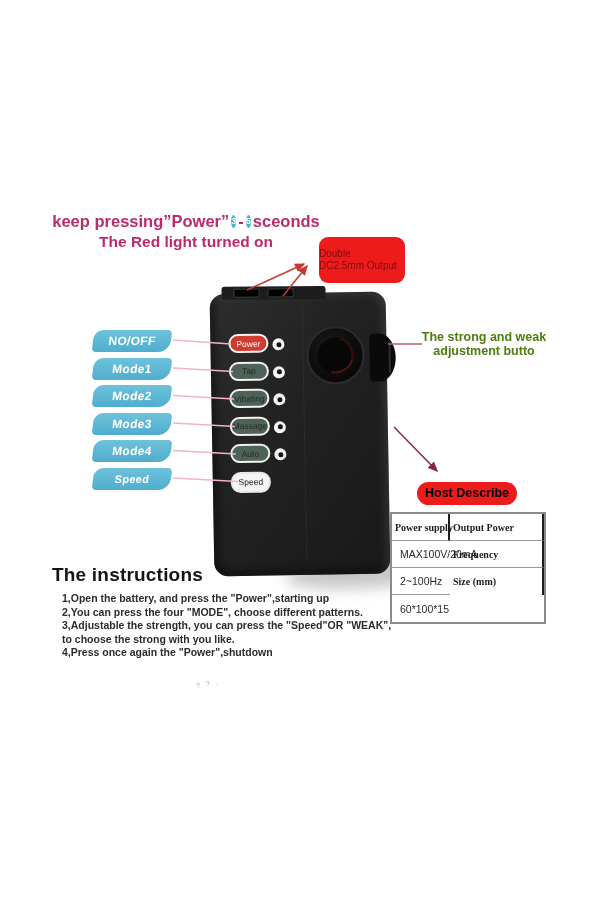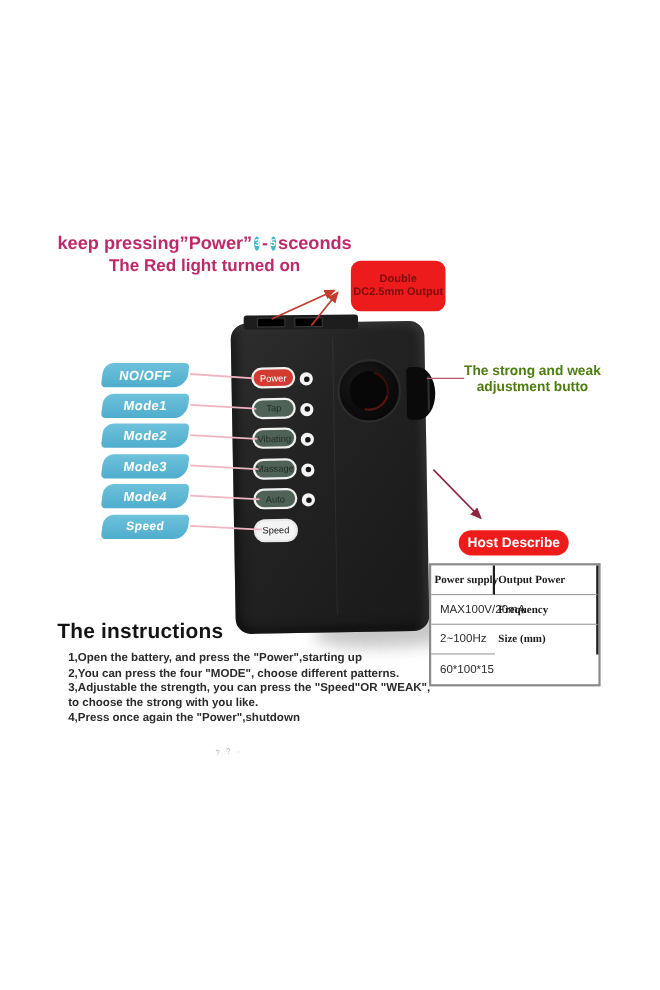--- a/index.html
+++ b/index.html
@@ -8,21 +8,21 @@
 
   
   .top-note{position:absolute;left:55px;top:212px;width:262px;color:#bd2a6a;font-weight:bold;}
   .top-note .l1{display:flex;align-items:center;justify-content:center;gap:2px;font-size:16.5px;white-space:nowrap;}
   .top-note .l2{text-align:center;font-size:15.5px;margin-top:2px;}
   .num-badge{display:inline-block;width:13px;height:13px;border-radius:50%;background:#43b7ca;
              color:#fff;font-size:9px;line-height:13px;text-align:center;font-weight:bold;}
 
   
   .output-label{position:absolute;left:319px;top:237px;width:86px;height:46px;background:#ed1b1b;
-                border-radius:9px;color:#7d0d0d;font-size:10px;font-weight:bold;text-align:center;
+                border-radius:9px;color:#7d0d0d;font-size:10px;font-weight:normal;text-align:left;
                 display:flex;flex-direction:column;justify-content:center;line-height:12px;z-index:4;}
 
   
   .shadow{position:absolute;left:285px;top:556px;width:165px;height:32px;background:rgba(70,70,70,.30);
           border-radius:50%;filter:blur(7px);transform:rotate(-4deg);z-index:1;}
   .device{position:absolute;left:212px;top:293px;width:176px;height:282px;z-index:2;
           background:linear-gradient(125deg,#2e2e2e 0%,#222 40%,#191919 100%);
           border-radius:14px;transform:rotate(-1deg);
           box-shadow:inset -4px 3px 9px rgba(150,150,150,.20), inset 4px -4px 10px rgba(0,0,0,.55);}
   .ports{position:absolute;left:12px;top:-7px;width:104px;height:13px;background:#1d1d1d;border-radius:3px;
@@ -53,21 +53,21 @@
        border-radius:9px 4px 12px 4px;transform:skewX(-7deg);
        color:#fff;font-weight:bold;font-size:12px;line-height:22px;text-align:center;letter-spacing:.3px;}
   .tag:last-child{font-size:11px;}
 
   
   .right-note{position:absolute;left:420px;top:330px;width:128px;color:#4d7c0f;font-weight:bold;
               font-size:12.5px;text-align:center;line-height:14px;z-index:4;}
 
   
   .host-pill{position:absolute;left:417px;top:482px;width:100px;height:23px;background:#ee1b1b;
-             border-radius:12px;color:#ffffff;font-size:12.5px;font-weight:bold;text-align:center;
+             border-radius:12px;color:#000000;font-size:12.5px;font-weight:bold;text-align:center;
              line-height:23px;z-index:4;}
 
   
   .spec{position:absolute;left:390px;top:512px;width:152px;border:2px solid #8a8a8a;background:#fff;z-index:4;
         display:grid;grid-template-columns:58px 1fr;}
   .spec .cn{border-right:2px solid #1d1d1d;font-family:"Liberation Serif",serif;font-weight:bold;
             font-size:10px;color:#1c1c1c;display:flex;align-items:center;padding-left:3px;height:27px;
             border-bottom:1px solid #9a9a9a;white-space:nowrap;box-sizing:border-box;}
   .spec .cv{font-size:10.5px;color:#2a2a2a;display:flex;align-items:center;padding-left:8px;height:27px;
             border-bottom:1px solid #9a9a9a;white-space:nowrap;box-sizing:border-box;}

